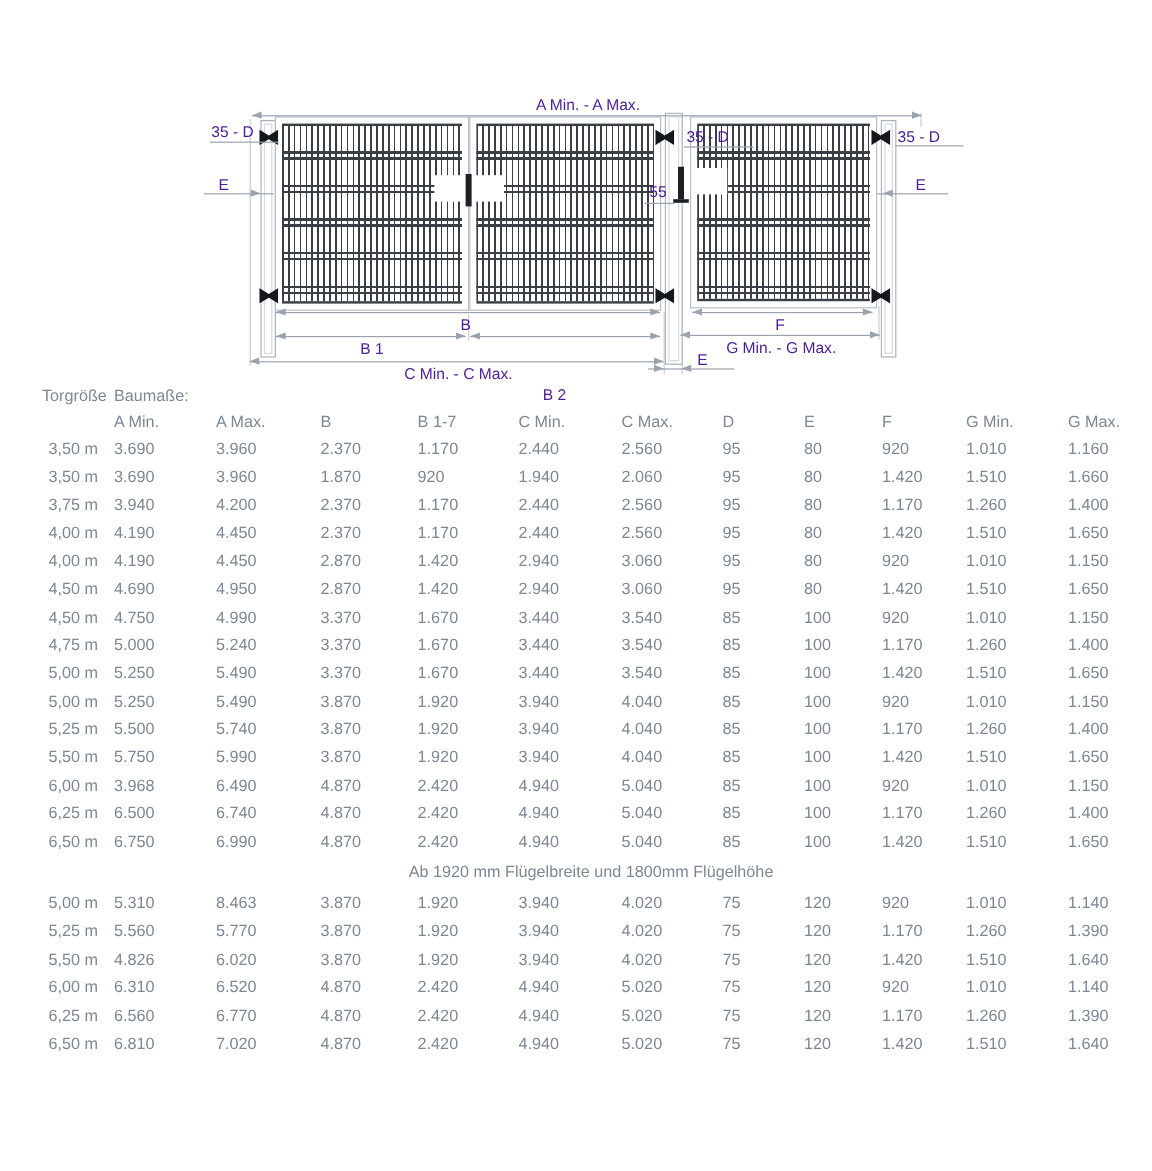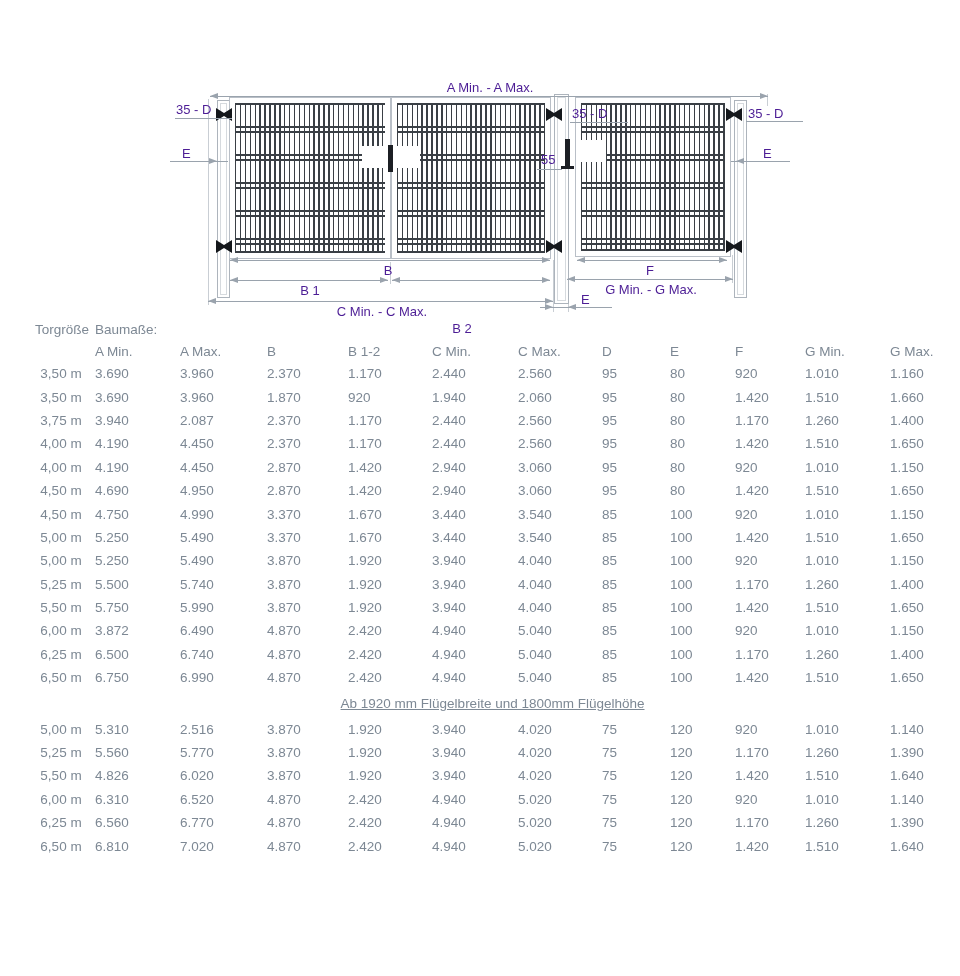--- a/index.html
+++ b/index.html
@@ -29,21 +29,21 @@
   .hinge{position:absolute;width:16px;height:13px;background:#14171b;
          clip-path:polygon(0 0,50% 38%,100% 0,100% 100%,50% 62%,0 100%);}
   .uline{position:absolute;height:1px;background:#9aa3ad;}
   
   .spec-wrap{position:absolute;top:318px;left:35px;width:915px;}
   table.spec{border-collapse:collapse;table-layout:fixed;width:915px;
              color:#7d8894;font-size:13.5px;}
   table.spec th{font-weight:normal;text-align:left;height:22px;padding:0;vertical-align:middle;}
   table.spec td{height:23.4px;padding:0;vertical-align:middle;text-align:left;white-space:nowrap;}
   table.spec th:first-child, table.spec td:first-child{text-align:center;padding-right:8px;}
-  tbody.noteband td{height:28px;text-align:left;padding-left:8px;text-decoration:underline;}
+  tbody.noteband td{height:28px;text-align:left;padding-left:8px;}
 </style>
 </head>
 <body>
 
 <div class="page">
 
 
   <div class="abs" style="top:0;left:0;width:960px;height:330px;">
 
     <div class="vext" style="left:208px;top:99px;height:206px;"></div>
@@ -159,21 +159,21 @@
         <tr>
           <th>Torgröße</th>
           <th colspan="11">Baumaße:</th>
         </tr>
         <tr>
 
         <th></th>
             <th>A Min.</th>
             <th>A Max.</th>
             <th>B</th>
-            <th>B 1-2</th>
+            <th>B 1-7</th>
             <th>C Min.</th>
             <th>C Max.</th>
             <th>D</th>
             <th>E</th>
             <th>F</th>
             <th>G Min.</th>
             <th>G Max.</th>
           </tr>
       </thead>
       <tbody>
@@ -206,21 +206,21 @@
             <td>95</td>
             <td>80</td>
             <td>1.420</td>
             <td>1.510</td>
             <td>1.660</td>
           </tr>
 
           <tr>
             <td>3,75 m</td>
             <td>3.940</td>
-            <td>2.087</td>
+            <td>4.200</td>
             <td>2.370</td>
             <td>1.170</td>
             <td>2.440</td>
             <td>2.560</td>
             <td>95</td>
             <td>80</td>
             <td>1.170</td>
             <td>1.260</td>
             <td>1.400</td>
           </tr>
@@ -279,20 +279,34 @@
             <td>1.670</td>
             <td>3.440</td>
             <td>3.540</td>
             <td>85</td>
             <td>100</td>
             <td>920</td>
             <td>1.010</td>
             <td>1.150</td>
           </tr>
 
+          <tr>
+            <td>4,75 m</td>
+            <td>5.000</td>
+            <td>5.240</td>
+            <td>3.370</td>
+            <td>1.670</td>
+            <td>3.440</td>
+            <td>3.540</td>
+            <td>85</td>
+            <td>100</td>
+            <td>1.170</td>
+            <td>1.260</td>
+            <td>1.400</td>
+          </tr>
 
           <tr>
             <td>5,00 m</td>
             <td>5.250</td>
             <td>5.490</td>
             <td>3.370</td>
             <td>1.670</td>
             <td>3.440</td>
             <td>3.540</td>
             <td>85</td>
@@ -342,21 +356,21 @@
             <td>4.040</td>
             <td>85</td>
             <td>100</td>
             <td>1.420</td>
             <td>1.510</td>
             <td>1.650</td>
           </tr>
 
           <tr>
             <td>6,00 m</td>
-            <td>3.872</td>
+            <td>3.968</td>
             <td>6.490</td>
             <td>4.870</td>
             <td>2.420</td>
             <td>4.940</td>
             <td>5.040</td>
             <td>85</td>
             <td>100</td>
             <td>920</td>
             <td>1.010</td>
             <td>1.150</td>
@@ -395,21 +409,21 @@
       <tbody class="noteband">
         <tr>
           <td colspan="12">Ab 1920 mm Flügelbreite und 1800mm Flügelhöhe</td>
         </tr>
       </tbody>
       <tbody>
 
           <tr>
             <td>5,00 m</td>
             <td>5.310</td>
-            <td>2.516</td>
+            <td>8.463</td>
             <td>3.870</td>
             <td>1.920</td>
             <td>3.940</td>
             <td>4.020</td>
             <td>75</td>
             <td>120</td>
             <td>920</td>
             <td>1.010</td>
             <td>1.140</td>
           </tr>

